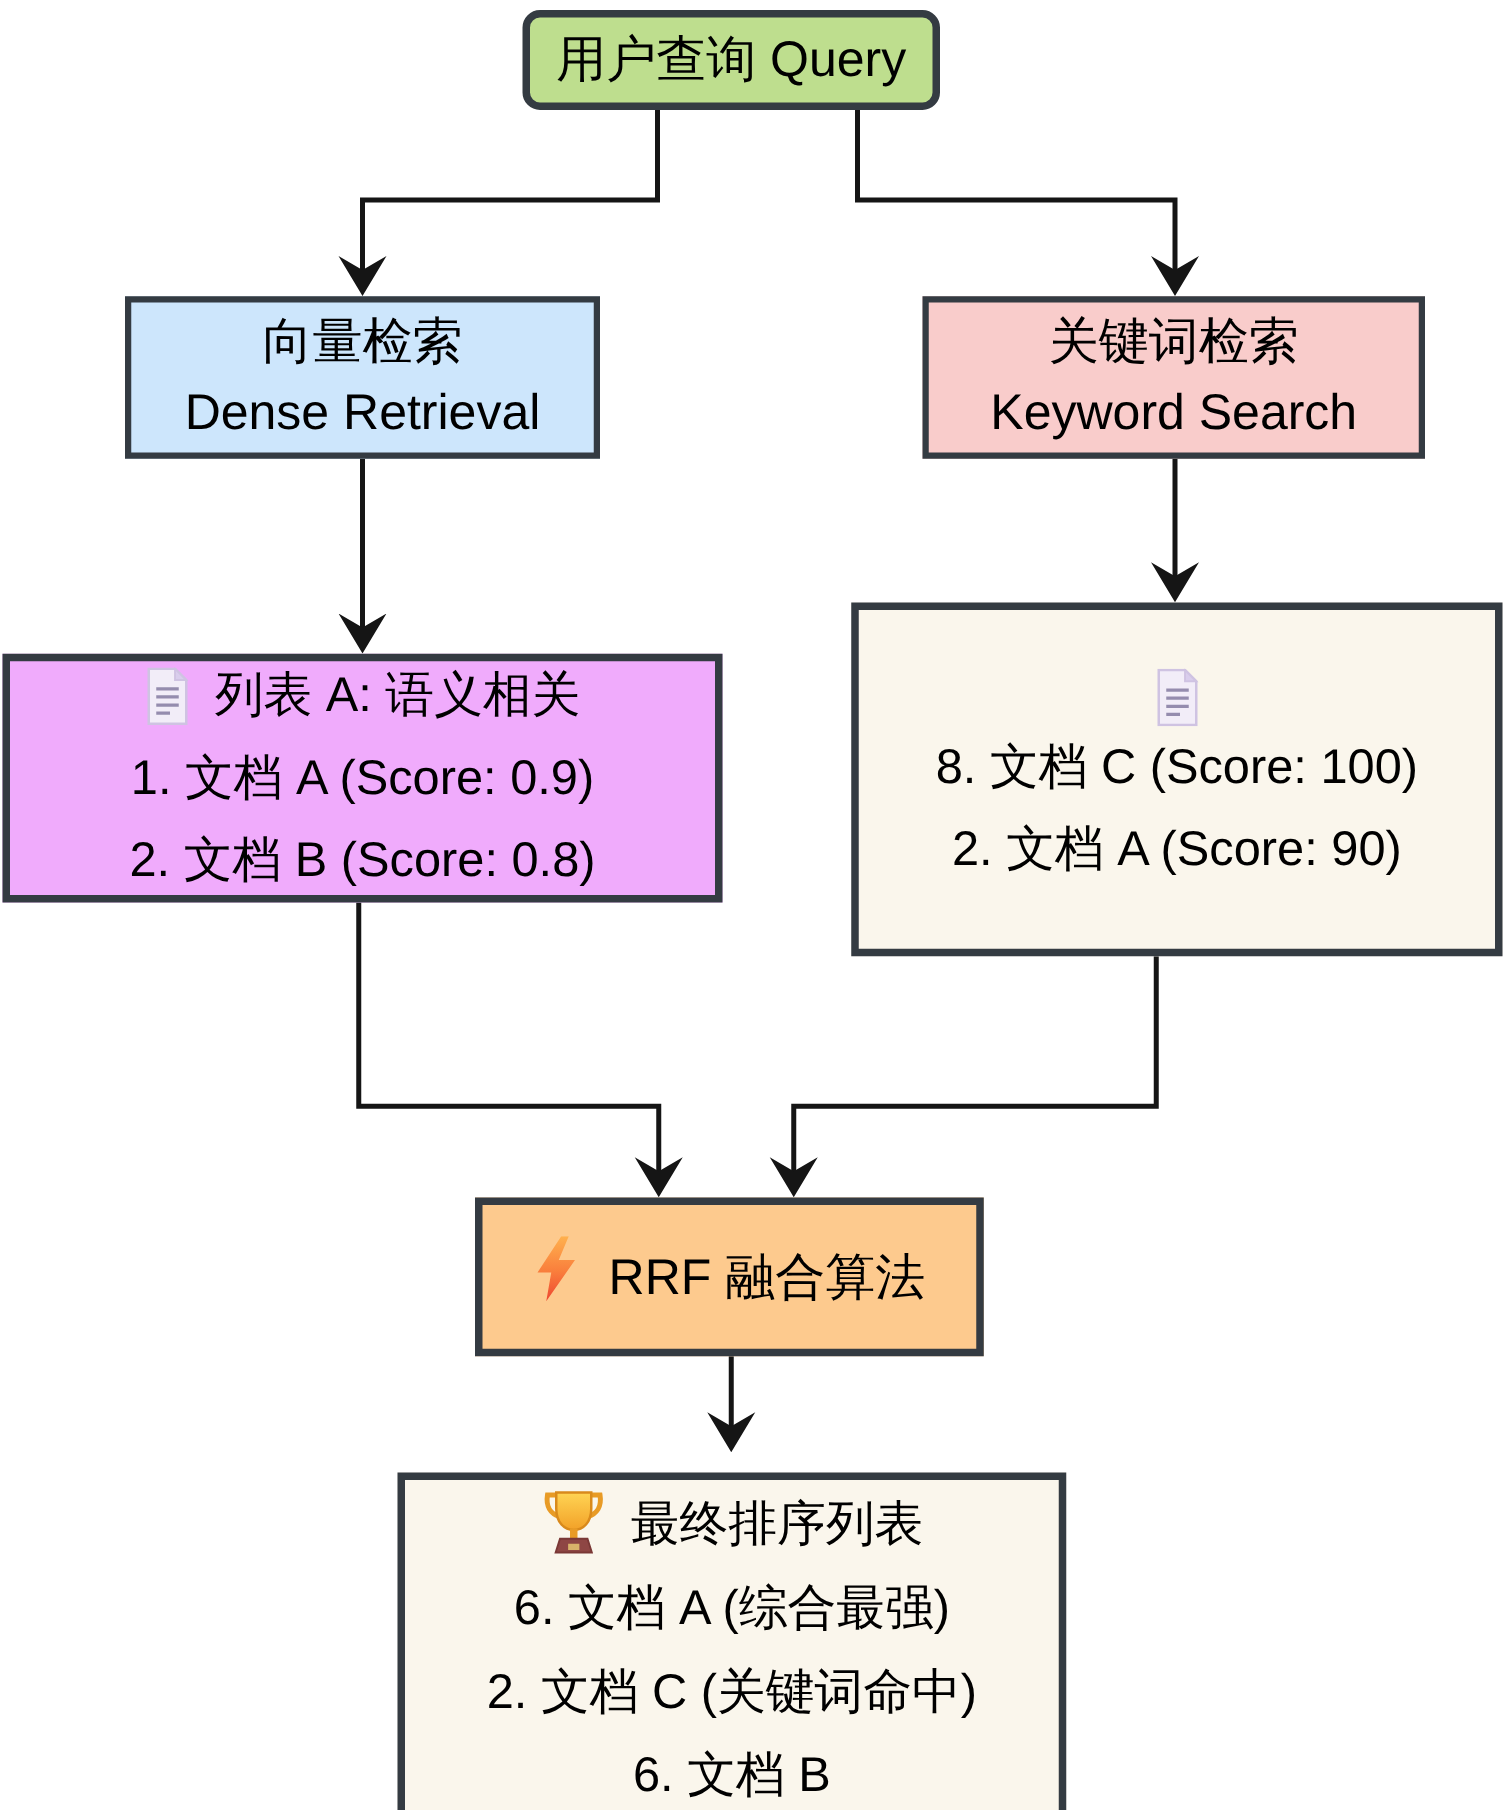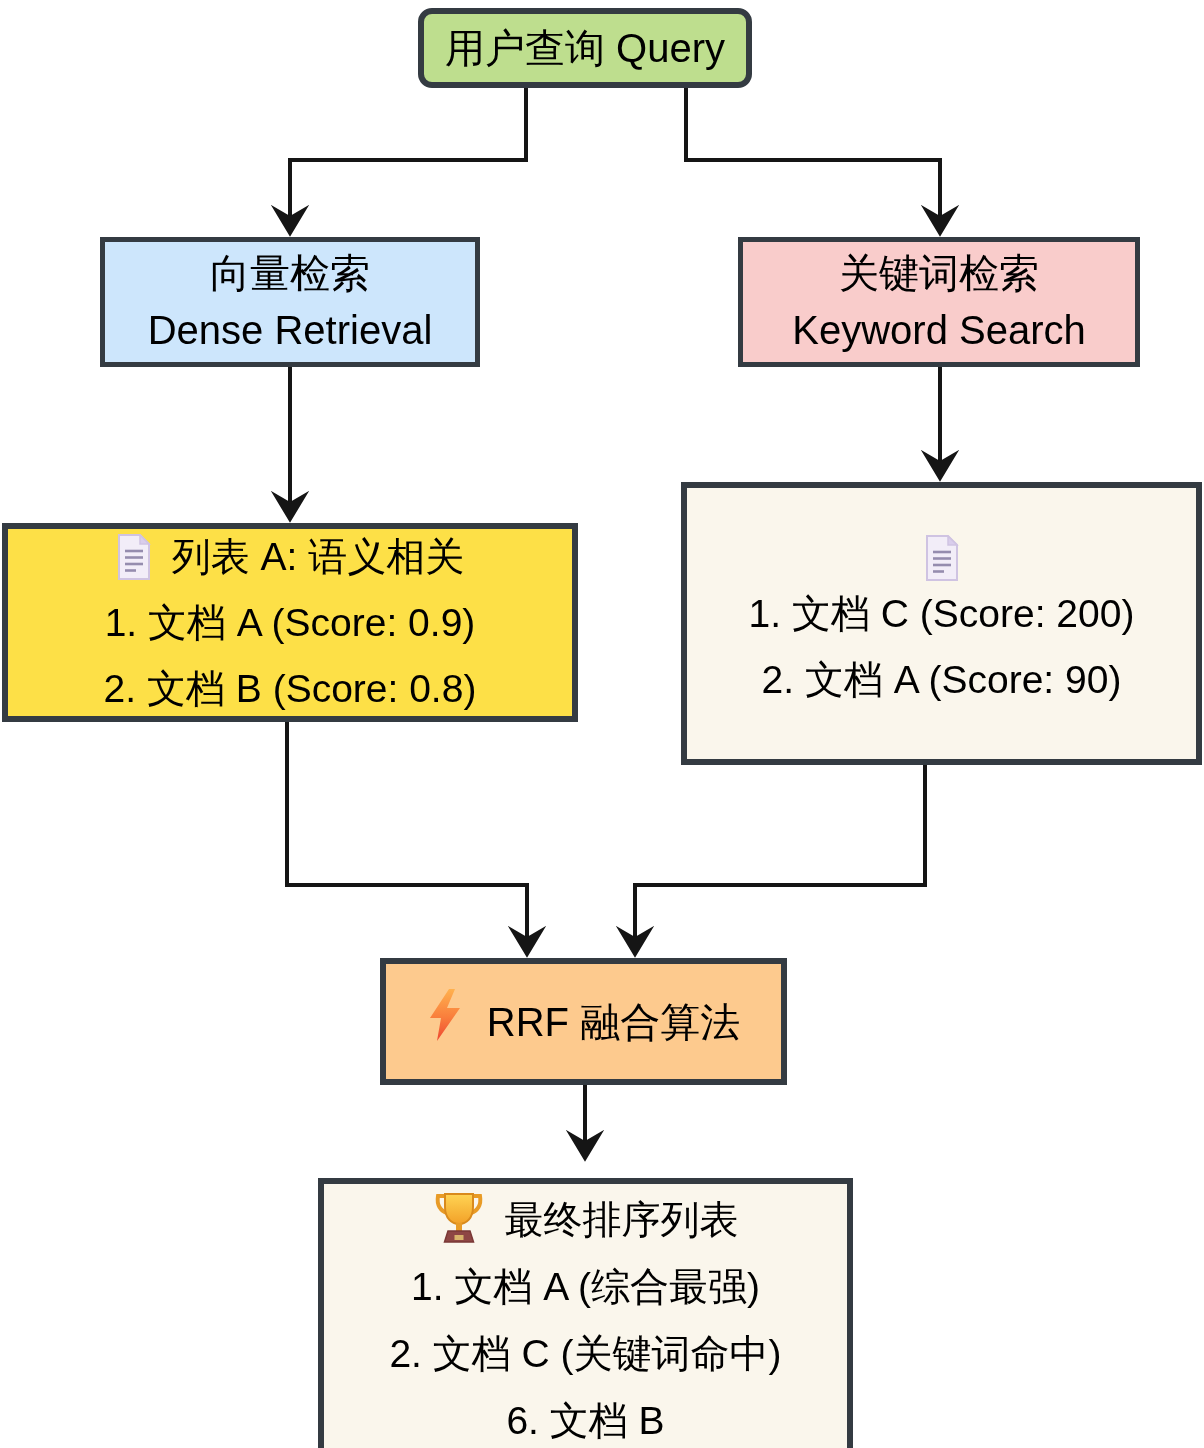--- a/index.html
+++ b/index.html
@@ -81,21 +81,21 @@
   <div class="node dense" style="background: rgb(205, 230, 252);">
     <div>向量检索</div>
     <div>Dense Retrieval</div>
   </div>
 
   <div class="node keyword" style="background: rgb(249, 204, 203);">
     <div>关键词检索</div>
     <div>Keyword Search</div>
   </div>
 
-  <div class="node list-a" style="background: #fde047;">
+  <div class="node list-a" style="background: #f0abfc;">
     <div class="title-row">
       <span class="icon">
         <svg width="36" height="46" viewBox="0 0 36 46">
           <path d="M3 1 h21 l9 9 v35 h-30 z" fill="#f2edf8" stroke="#cfc3e2" stroke-width="2"></path>
           <path d="M24 1 l9 9 h-9 z" fill="#d9cdec" stroke="#cfc3e2" stroke-width="1.5"></path>
           <line x1="9" y1="17" x2="27" y2="17" stroke="#958cae" stroke-width="2.6"></line>
           <line x1="9" y1="23.5" x2="27" y2="23.5" stroke="#958cae" stroke-width="2.6"></line>
           <line x1="9" y1="30" x2="27" y2="30" stroke="#958cae" stroke-width="2.6"></line>
           <line x1="9" y1="36.5" x2="20" y2="36.5" stroke="#958cae" stroke-width="2.6"></line>
         </svg>
@@ -112,21 +112,21 @@
         <svg width="36" height="46" viewBox="0 0 36 46">
           <path d="M3 1 h21 l9 9 v35 h-30 z" fill="#f2edf8" stroke="#cfc3e2" stroke-width="2"></path>
           <path d="M24 1 l9 9 h-9 z" fill="#d9cdec" stroke="#cfc3e2" stroke-width="1.5"></path>
           <line x1="9" y1="17" x2="27" y2="17" stroke="#958cae" stroke-width="2.6"></line>
           <line x1="9" y1="23.5" x2="27" y2="23.5" stroke="#958cae" stroke-width="2.6"></line>
           <line x1="9" y1="30" x2="27" y2="30" stroke="#958cae" stroke-width="2.6"></line>
           <line x1="9" y1="36.5" x2="20" y2="36.5" stroke="#958cae" stroke-width="2.6"></line>
         </svg>
       </span>
     </div>
-    <div>1. 文档 C (Score: 200)</div>
+    <div>8. 文档 C (Score: 100)</div>
     <div>2. 文档 A (Score: 90)</div>
   </div>
 
   <div class="node rrf" style="background: rgb(253, 202, 142);">
     <div class="rrf-row">
       <span class="icon">
         <svg width="36" height="52" viewBox="0 0 36 52">
           <defs>
             <linearGradient id="boltGrad" x1="0" y1="0" x2="0" y2="1">
               <stop offset="0" stop-color="#ffb14e"></stop>
@@ -154,18 +154,18 @@
           <path d="M13,4 H5 c-1.5,9 2.5,15 9.5,17" fill="none" stroke="#e89b26" stroke-width="4"></path>
           <path d="M39,4 H47 c1.5,9 -2.5,15 -9.5,17" fill="none" stroke="#e89b26" stroke-width="4"></path>
           <path d="M12,2 h28 v13 c0,11 -6.5,17 -14,17 s-14,-6 -14,-17 z" fill="url(#cupGrad)" stroke="#d98a1c" stroke-width="2"></path>
           <rect x="23" y="31" width="6" height="8" fill="#e89b26"></rect>
           <path d="M15,39 h22 l3.5,11 h-29 z" fill="#8e4644" stroke="#7a3836" stroke-width="1.5"></path>
           <rect x="21.5" y="43" width="9" height="5" fill="#d9b36a"></rect>
         </svg>
       </span>
       <span>最终排序列表</span>
     </div>
-    <div>1. 文档 A (综合最强)</div>
+    <div>6. 文档 A (综合最强)</div>
     <div>2. 文档 C (关键词命中)</div>
     <div>6. 文档 B</div>
   </div>
 
 </div>
 
 </body></html>

